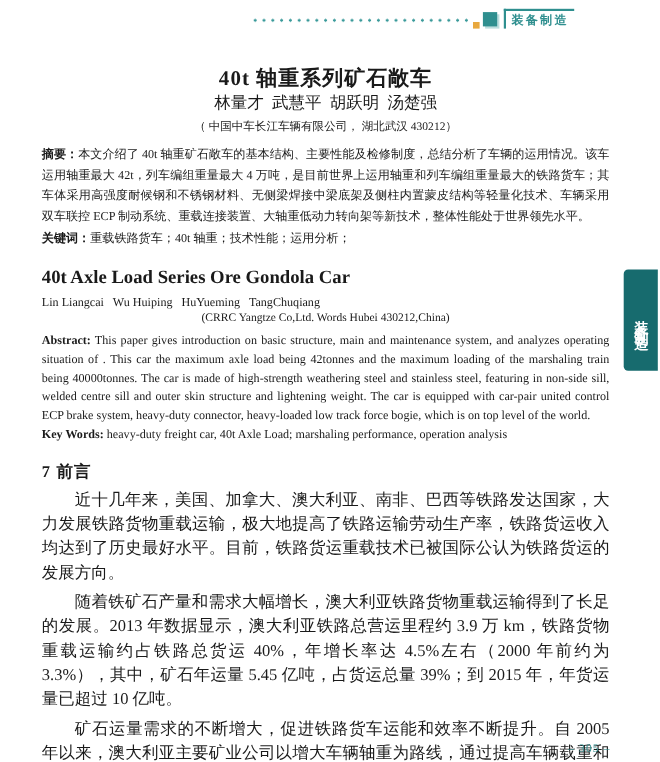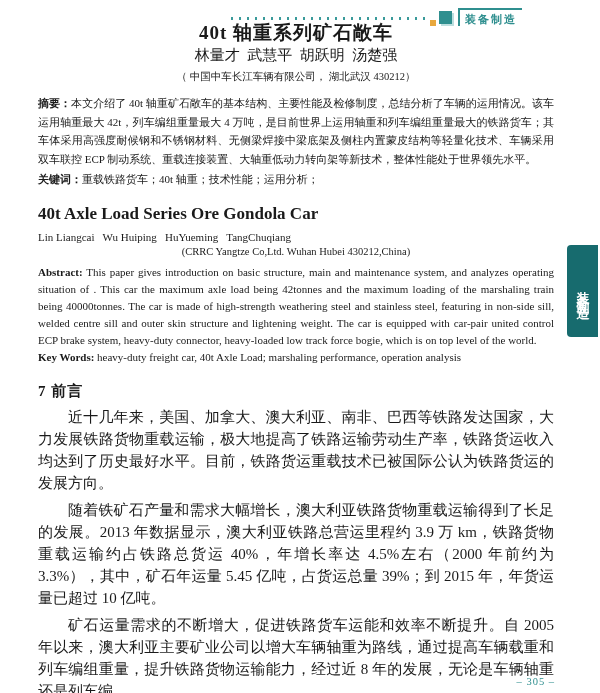--- a/index.html
+++ b/index.html
@@ -53,21 +53,21 @@
     letter-spacing: 5px; font-family: "Liberation Sans", "DejaVu Sans", sans-serif;
   }
 
   
   .page-num {
     position: absolute; right: 45px; bottom: 6px;
     color: #2f8f8f; font-size: 10.5px; letter-spacing: 1px;
   }
 
   
-  .title-zh { text-align: center; font-size: 19px; letter-spacing: 1px; padding-top: 20px; }
+  .title-zh { text-align: center; font-size: 19px; letter-spacing: 1px; padding-top: 58px; }
   .authors-zh { text-align: center; font-size: 15px; white-space: pre-wrap; }
   .affil-zh { text-align: center; font-size: 10.5px; margin-top: 5px; }
   .abstract-zh {
     font-size: 11px; line-height: 18.5px; text-align: justify; margin-top: 10px;
   }
   .abstract-zh b, .keywords-zh b, .abstract-en b, .keywords-en b { font-weight: bold; }
   .keywords-zh { font-size: 11px; line-height: 18.5px; margin-top: 2px; }
 
   
   .title-en { font-size: 17px; margin-top: 15px; }
@@ -106,21 +106,21 @@
     <p class="affil-zh">（ 中国中车长江车辆有限公司， 湖北武汉 430212）</p>
 
     <p class="abstract-zh"><b>摘要：</b><span>本文介绍了 40t 轴重矿石敞车的基本结构、主要性能及检修制度，总结分析了车辆的运用情况。该车运用轴重最大 42t，列车编组重量最大 4 万吨，是目前世界上运用轴重和列车编组重量最大的铁路货车；其车体采用高强度耐候钢和不锈钢材料、无侧梁焊接中梁底架及侧柱内置蒙皮结构等轻量化技术、车辆采用双车联控 ECP 制动系统、重载连接装置、大轴重低动力转向架等新技术，整体性能处于世界领先水平。</span></p>
 
     <p class="keywords-zh"><b>关键词：</b><span>重载铁路货车；40t 轴重；技术性能；运用分析；</span></p>
 
     <h2 class="title-en">40t Axle Load Series Ore Gondola Car</h2>
 
     <p class="authors-en">Lin Liangcai   Wu Huiping   HuYueming   TangChuqiang</p>
 
-    <p class="affil-en">(CRRC Yangtze Co,Ltd. Wuhan Hubei 430212,China)</p>
+    <p class="affil-en">(CRRC Yangtze Co,Ltd. Words Hubei 430212,China)</p>
 
     <p class="abstract-en"><b>Abstract:</b><span> This paper gives introduction on basic structure, main and maintenance system, and analyzes operating situation of . This car the maximum axle load being 42tonnes and the maximum loading of the marshaling train being 40000tonnes. The car is made of high-strength weathering steel and stainless steel, featuring in non-side sill, welded centre sill and outer skin structure and lightening weight. The car is equipped with car-pair united control ECP brake system, heavy-duty connector, heavy-loaded low track force bogie, which is on top level of the world.</span></p>
 
     <p class="keywords-en"><b>Key Words:</b><span> heavy-duty freight car, 40t Axle Load; marshaling performance, operation analysis</span></p>
 
     <h3 class="section-heading">7 前言</h3>
 
     <p class="body-para">近十几年来，美国、加拿大、澳大利亚、南非、巴西等铁路发达国家，大力发展铁路货物重载运输，极大地提高了铁路运输劳动生产率，铁路货运收入均达到了历史最好水平。目前，铁路货运重载技术已被国际公认为铁路货运的发展方向。</p>
 
     <p class="body-para">随着铁矿石产量和需求大幅增长，澳大利亚铁路货物重载运输得到了长足的发展。2013 年数据显示，澳大利亚铁路总营运里程约 3.9 万 km，铁路货物重载运输约占铁路总货运 40%，年增长率达 4.5%左右（2000 年前约为 3.3%），其中，矿石年运量 5.45 亿吨，占货运总量 39%；到 2015 年，年货运量已超过 10 亿吨。</p>

